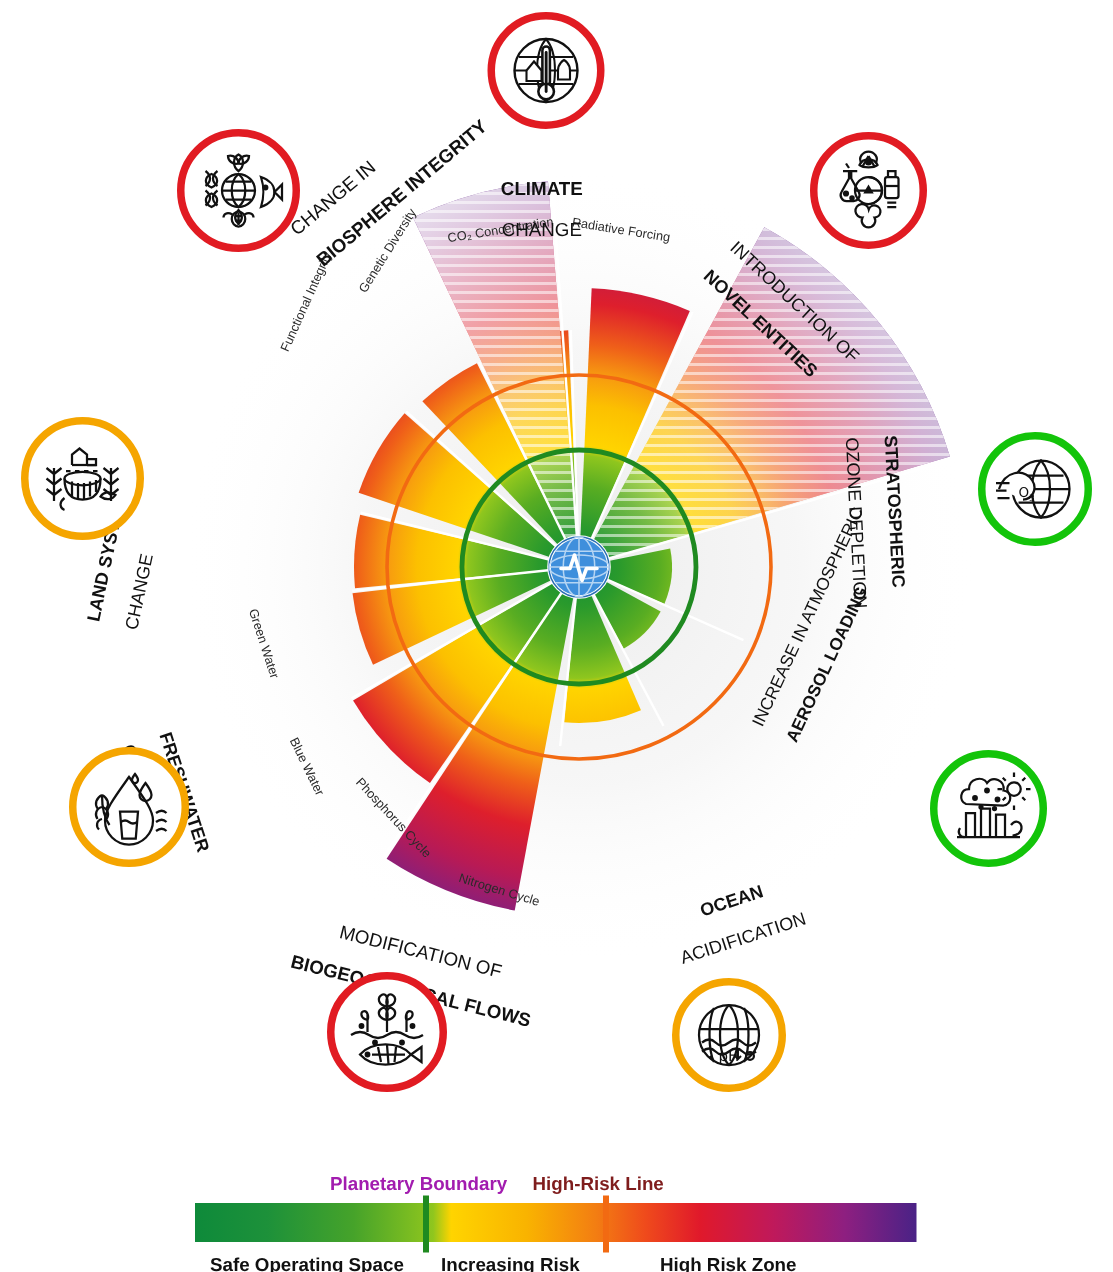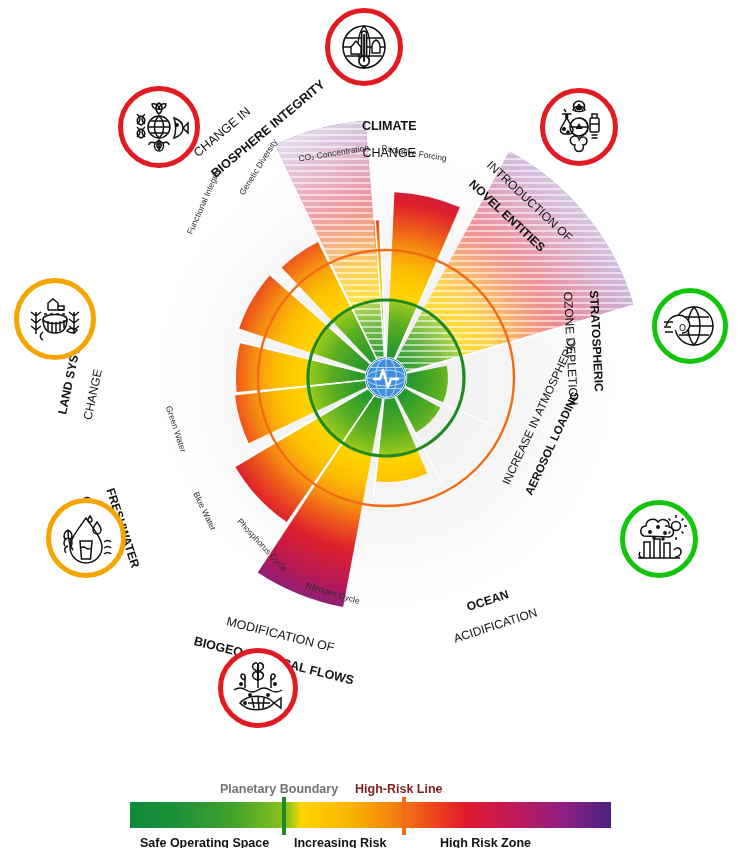--- a/index.html
+++ b/index.html
@@ -124,21 +124,21 @@
 
   <div class="axis-lbl" style="left:298px;top:148px;transform:rotate(-9deg);">CO₂ Concentration</div>
   <div class="axis-lbl" style="left:381px;top:148px;transform:rotate(9deg);">Radiative Forcing</div>
   <div class="axis-lbl" style="left:228px;top:540px;transform:rotate(47deg);">Phosphorus Cycle</div>
   <div class="axis-lbl" style="left:305px;top:588px;transform:rotate(17deg);">Nitrogen Cycle</div>
   <div class="axis-lbl" style="left:152px;top:424px;transform:rotate(72deg);">Green Water</div>
   <div class="axis-lbl" style="left:184px;top:506px;transform:rotate(64deg);">Blue Water</div>
   <div class="axis-lbl" style="left:168px;top:196px;transform:rotate(-66deg);">Functional Integrity</div>
   <div class="axis-lbl" style="left:226px;top:162px;transform:rotate(-58deg);">Genetic Diversity</div>
 
-  <div class="lbl" style="left:348px;top:106px;font-size:12.5px;text-align:center;">
+  <div class="lbl" style="left:320px;top:106px;font-size:12.5px;text-align:center;">
     <span class="b">CLIMATE</span><br>
     <span class="n">CHANGE</span>
   </div>
 
   <div class="lbl" style="left:492px;top:140px;font-size:12px;transform:rotate(43deg);transform-origin:left top;text-align:left;">
     <span class="n">INTRODUCTION OF</span><br>
     <span class="b">NOVEL ENTITIES</span>
   </div>
 
   <div class="lbl" style="left:612px;top:276px;font-size:12px;transform:rotate(87deg);transform-origin:left top;text-align:left;">
@@ -238,20 +238,36 @@
         <circle cx="46" cy="16" r="4.5"></circle>
         <path d="M46 8 v-3 M46 27 v3 M38 16 h-3 M54 16 h3 M40.5 10.5 l-2-2 M51.5 10.5 l2-2 M40.5 21.5 l-2 2 M51.5 21.5 l2 2"></path>
         <path d="M14 48 V32 h6 V48 M24 48 V29 h6 V48 M34 48 V33 h6 V48"></path>
         <path d="M8 48 H50"></path>
         <path d="M44 40 c3-4 7-2 7 2 c0 3-3 5-6 5"></path>
         <path d="M10 42 c-2 3 0 6 3 6"></path>
       </g>
     </svg>
   </div>
 
+  <div class="badge" style="left:448px;top:652px;width:76px;height:76px;border:5px solid #f5a500;">
+    <svg width="56" height="56" viewBox="0 0 56 56">
+      <g stroke="#111" stroke-width="1.5" fill="none">
+        <circle cx="28" cy="28" r="20"></circle>
+        <path d="M8.5 24 H47.5"></path>
+        <path d="M28 8 C20 16 20 40 28 48 M28 8 C36 16 36 40 28 48"></path>
+        <path d="M18 10 C14 18 14 38 18 46 M38 10 C42 18 42 38 38 46"></path>
+        <path d="M10 33 q5-4 9 0 t9 0 t9 0 t9 0"></path>
+        <path d="M10 39 q5-4 9 0 t9 0 t9 0 t9 0"></path>
+        <text x="21" y="45" font-family="DejaVu Sans, sans-serif" font-size="10" fill="#111" stroke="none">pH</text>
+        <path d="M34 38 v6 m-2-2 l2 2 l2-2" stroke-width="1.3"></path>
+        <circle cx="16" cy="43" r="1.3" fill="#111" stroke="none"></circle>
+        <circle cx="42" cy="42" r="2.6"></circle>
+      </g>
+    </svg>
+  </div>
 
   <div class="badge" style="left:218px;top:648px;width:80px;height:80px;border:5px solid #e11b22;">
     <svg width="60" height="60" viewBox="0 0 60 60">
       <g stroke="#111" stroke-width="1.5" fill="none">
         <path d="M30 30 V8"></path>
         <path d="M30 13 c-6-1-7-6-3-8 c3-1 4 4 3 8z"></path>
         <path d="M30 13 c6-1 7-6 3-8 c-3-1-4 4-3 8z"></path>
         <path d="M30 22 c-6-1-7-6-3-8 c3-1 4 4 3 8z"></path>
         <path d="M30 22 c6-1 7-6 3-8 c-3-1-4 4-3 8z"></path>
         <path d="M17 30 V18 M17 22 c-5-1-5-6-2-6 c2 0 3 4 2 6z"></path>
@@ -317,21 +333,21 @@
         <path d="M31 46 v8 M29 48 h4 M29 51 h4"></path>
         <path d="M13 20 c5 2 5 7 0 9 c-5-2-5-7 0-9z M13 33 c5 2 5 7 0 9 c-5-2-5-7 0-9z"></path>
         <path d="M9 18 c4 3 4 7 0 10 M17 18 c-4 3-4 7 0 10 M9 31 c4 3 4 7 0 10 M17 31 c-4 3-4 7 0 10"></path>
         <path d="M46 22 c6 2 9 6 9 10 c0 4-3 8-9 10 c2-6 2-14 0-20z"></path>
         <path d="M55 32 l5-5 v10z"></path>
         <circle cx="49" cy="29" r="1.2" fill="#111"></circle>
       </g>
     </svg>
   </div>
 
-  <div class="legend-title" style="left:199px;top:782px;color:#737373;padding-left:21px;">Planetary Boundary</div>
+  <div class="legend-title" style="left:199px;top:782px;color:#a21caf;padding-left:21px;">Planetary Boundary</div>
   <div class="legend-title" style="left:355px;top:782px;color:#7f1d1d;">High-Risk Line</div>
 
   <svg class="layer" viewBox="0 0 742 848">
     <defs>
       <linearGradient id="legendGrad" x1="0" y1="0" x2="1" y2="0">
         <stop offset="0.00" stop-color="#0e8a3a"></stop>
         <stop offset="0.10" stop-color="#1d913a"></stop>
         <stop offset="0.22" stop-color="#46a32a"></stop>
         <stop offset="0.33" stop-color="#8fc61e"></stop>
         <stop offset="0.355" stop-color="#ffd400"></stop>

